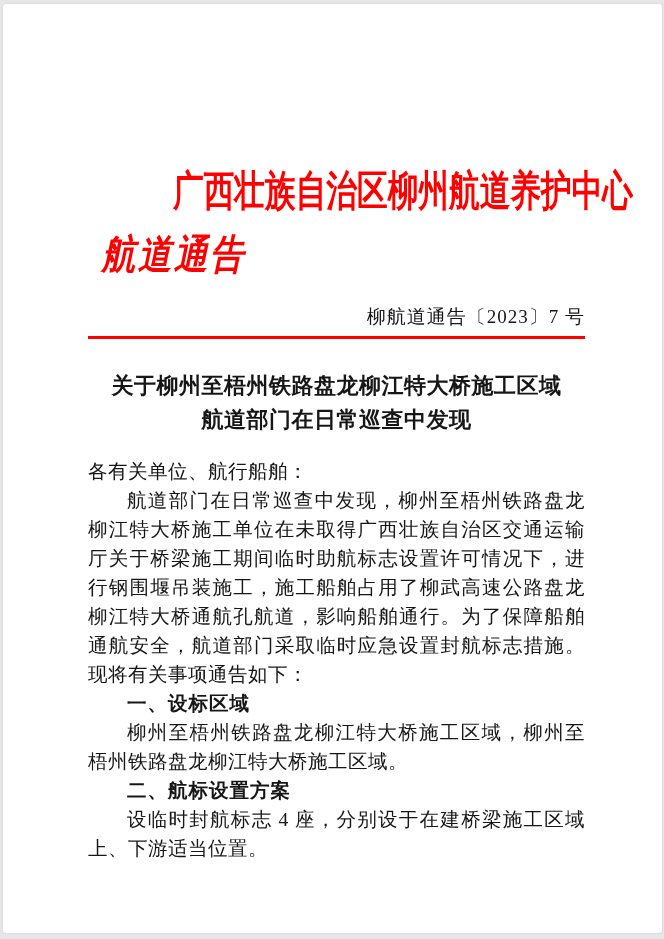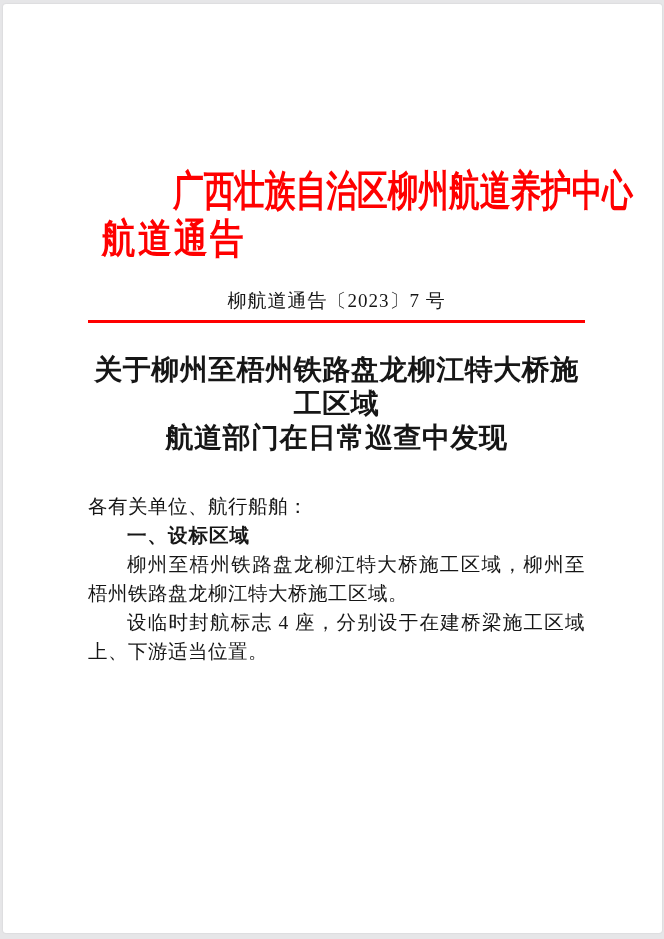--- a/index.html
+++ b/index.html
@@ -33,53 +33,53 @@
   }
   .org-title-line1 .t{
     font-size:42px;
     font-weight:bold;
     color:var(--accent-red);
     white-space:nowrap;
     line-height:48px;
     transform:scale(0.73,1);
     transform-origin:center;
   }
-  .org-title-line2{}
+  .org-title-line2{margin-top:16px;font-style:italic;}
   .org-title-line2 .t{
     font-size:40px;
     font-weight:bold;
     color:var(--accent-red);
     white-space:nowrap;
     letter-spacing:3px;
     line-height:48px;
     transform:scale(0.84,1);
     transform-origin:center;
   }
   .doc-number{
     margin-top:26px;
-    text-align:center;
+    text-align:right;
     font-size:19px;
     line-height:24px;
     letter-spacing:1px;
   }
   .red-rule{
     margin-top:7px;
     height:3px;
     background:var(--accent-red);
   }
   .subject{
     margin-top:30px;
     text-align:center;
-    font-size:28px;
+    font-size:22px;
     font-weight:bold;
     line-height:34px;
     letter-spacing:0.5px;
   }
   .body-text{
-    margin-top:37px;
+    margin-top:20px;
     font-size:19.5px;
     line-height:29px;
     text-align:justify;
     text-justify:inter-character;
   }
   .body-text p{
     text-indent:2em;
     letter-spacing:0.5px;
   }
   .body-text p.salutation{text-indent:0;}
@@ -109,19 +109,21 @@
 
     <div class="red-rule"></div>
 
     <div class="subject">
       <div>关于柳州至梧州铁路盘龙柳江特大桥施工区域</div>
       <div>航道部门在日常巡查中发现</div>
     </div>
 
     <div class="body-text">
       <p class="salutation">各有关单位、航行船舶：</p>
+      <p>航道部门在日常巡查中发现，柳州至梧州铁路盘龙柳江特大桥施工单位在未取得广西壮族自治区交通运输厅关于桥梁施工期间临时助航标志设置许可情况下，进行钢围堰吊装施工，施工船舶占用了柳武高速公路盘龙柳江特大桥通航孔航道，影响船舶通行。为了保障船舶通航安全，航道部门采取临时应急设置封航标志措施。现将有关事项通告如下：</p>
       <div class="sec-heading">一、设标区域</div>
       <p>柳州至梧州铁路盘龙柳江特大桥施工区域，柳州至梧州铁路盘龙柳江特大桥施工区域。</p>
+      <div class="sec-heading">二、航标设置方案</div>
       <p>设临时封航标志 4 座，分别设于在建桥梁施工区域上、下游适当位置。</p>
     </div>
 
   </div>
 </div>
 
 </body></html>

